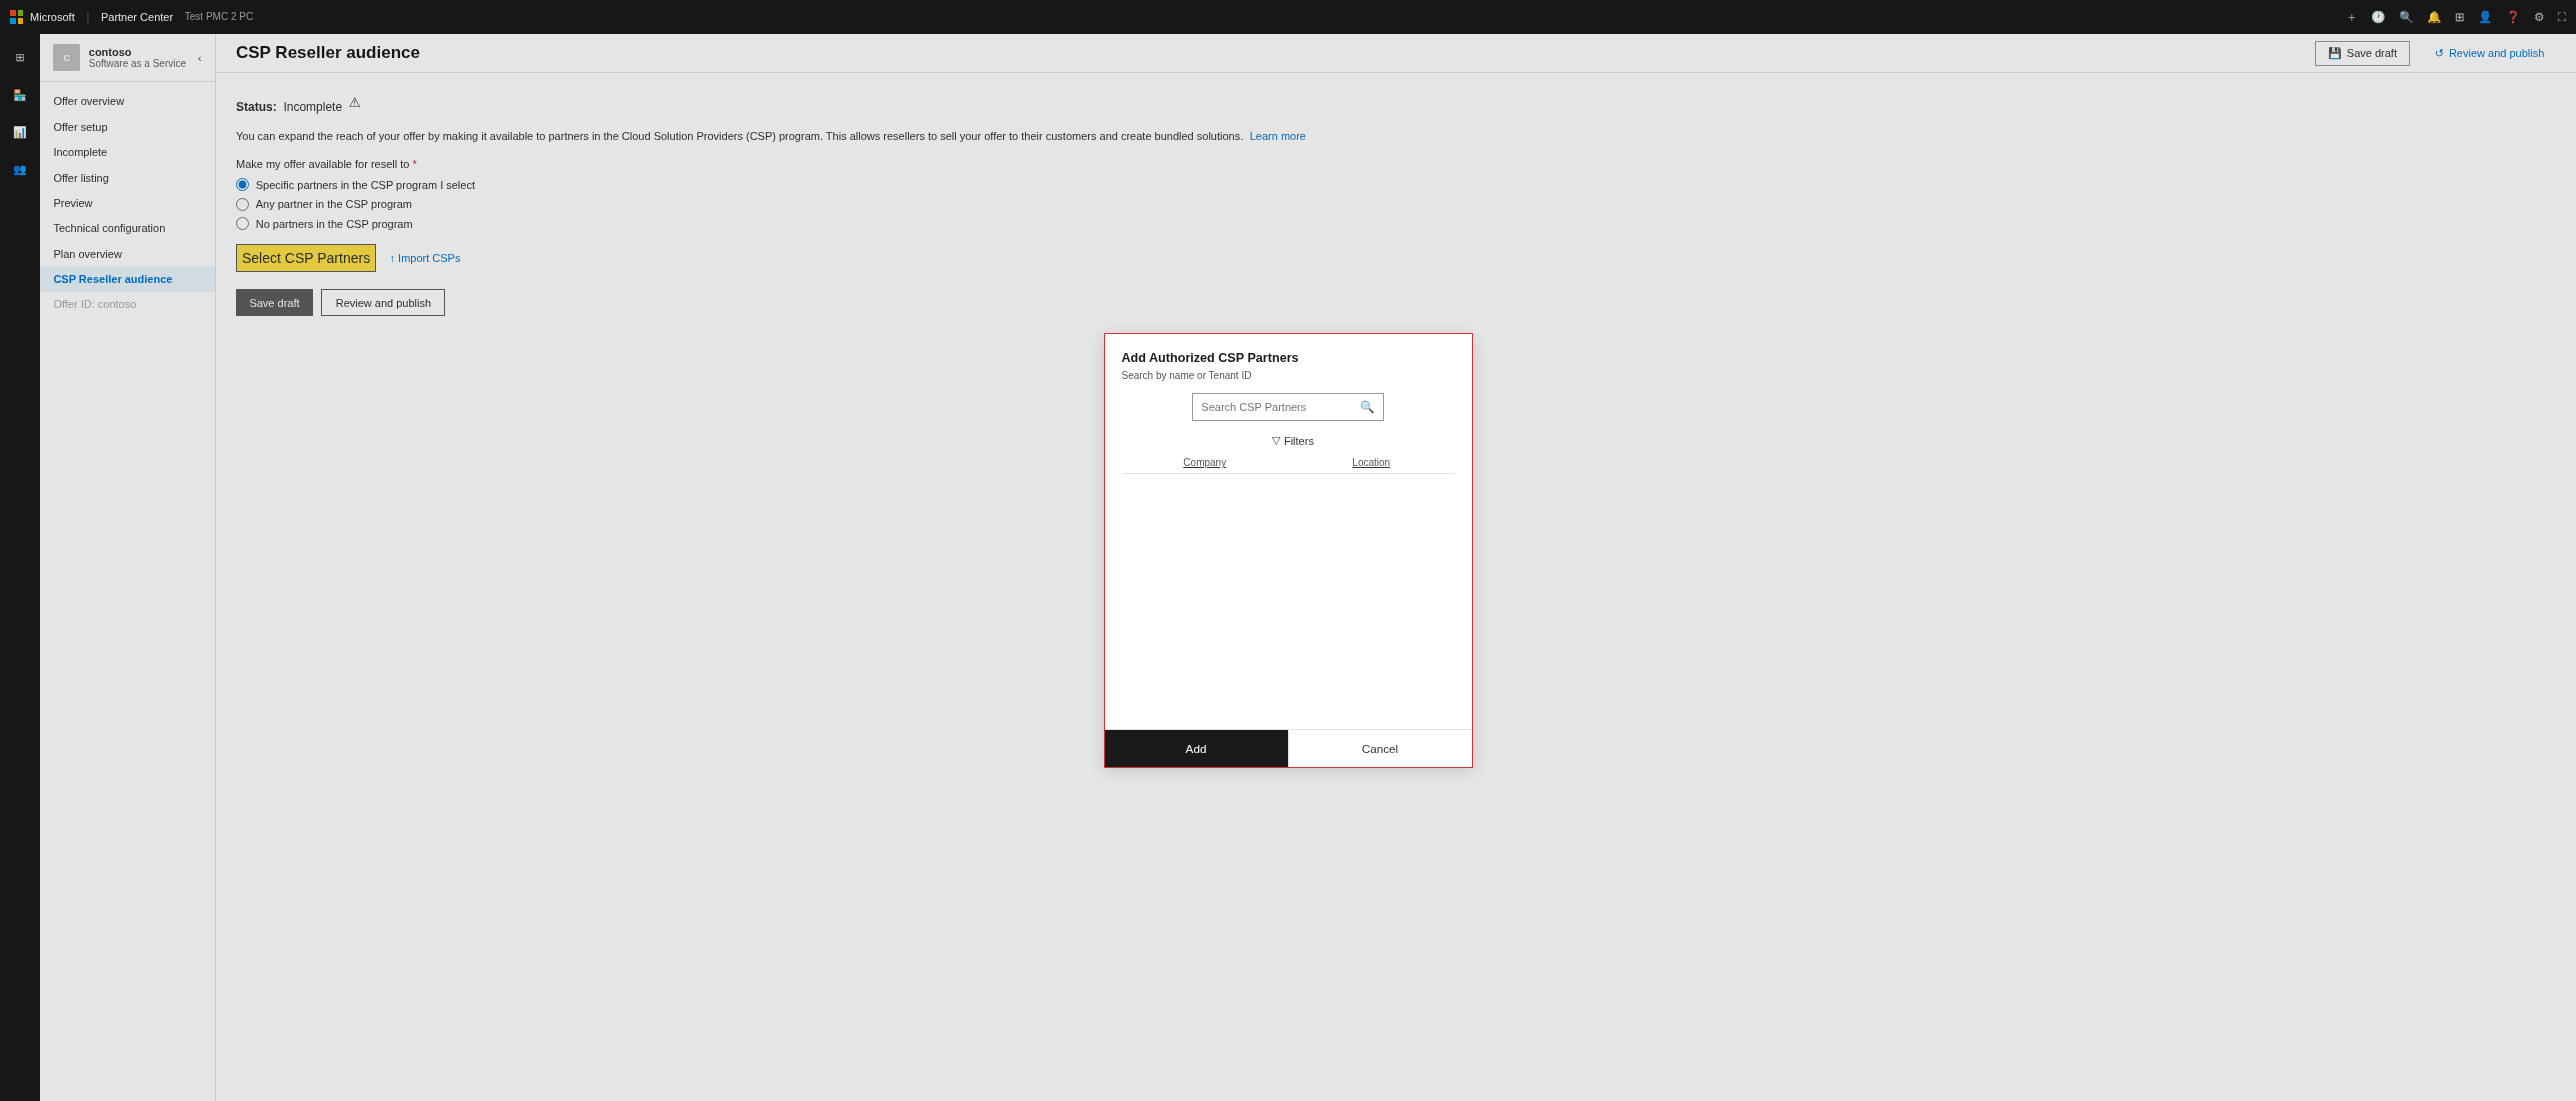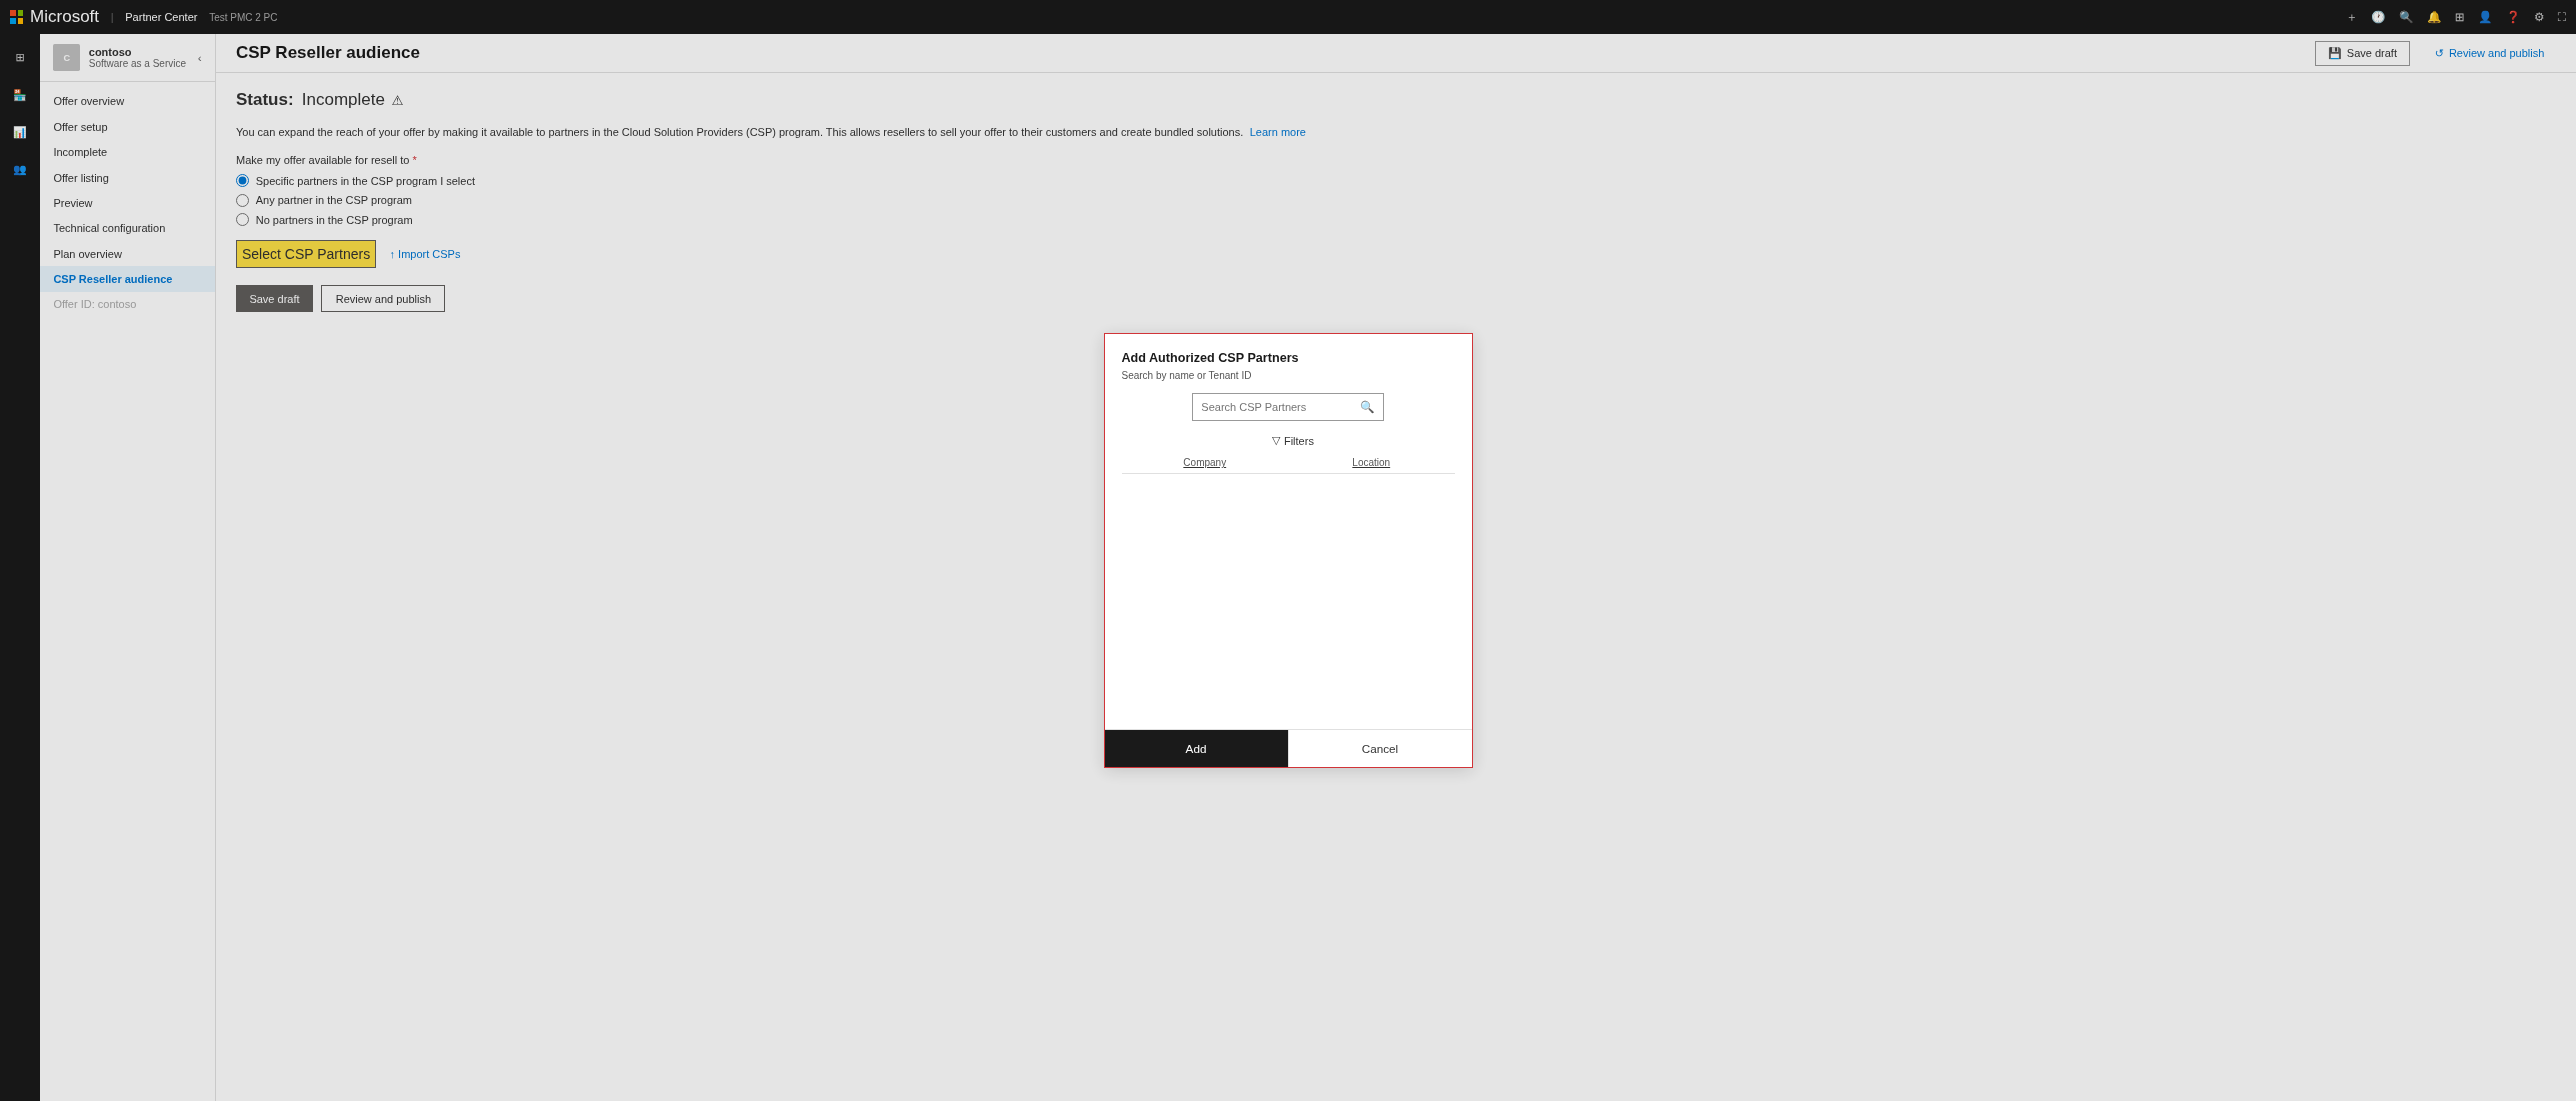--- a/index.html
+++ b/index.html
@@ -15,21 +15,21 @@
       justify-content: space-between;
     }
     .topbar-left { display: flex; align-items: center; gap: 6.7px; }
     .topbar-logo { display: flex; align-items: center; gap: 5px; }
     .topbar-logo-squares { display: grid; grid-template-columns: 1fr 1fr; gap: 1.7px; width: 13.4px; height: 13.4px; }
     .topbar-logo-squares span { display: block; }
     .topbar-logo-squares span:nth-child(1) { background: #f25022; }
     .topbar-logo-squares span:nth-child(2) { background: #7fba00; }
     .topbar-logo-squares span:nth-child(3) { background: #00a4ef; }
     .topbar-logo-squares span:nth-child(4) { background: #ffb900; }
-    .topbar-brand { color: #fff; font-size: 17px; font-weight: 400; text-align: right; }
+    .topbar-brand { color: #fff; font-size: 11px; font-weight: 400; text-align: right; }
     .topbar-sep { color: #666; margin: 0 5px; }
     .topbar-product { color: #fff; font-size: 11px; }
     .topbar-tag { color: #aaa; font-size: 10px; margin-left: 5px; }
     .topbar-right { display: flex; align-items: center; gap: 13.4px; }
     .topbar-icon { color: #ccc; font-size: 11.7px; cursor: pointer; }
 
     
     .app-layout { display: flex; height: calc(100vh - 34px); }
 
     
@@ -136,21 +136,21 @@
       color: #0078d4;
       display: flex;
       align-items: center;
       gap: 5px;
     }
 
     
     .content-area { padding: 17px 20px; flex: 1; position: relative; }
 
     .status-bar { display: flex; align-items: center; gap: 6.7px; margin-bottom: 13.4px; }
-    .status-label { font-size: 17px; color: #333; }
+    .status-label { font-size: 12px; color: #333; margin-top: 10px; }
     .status-label strong { font-weight: 600; }
     .status-icon { font-size: 13.4px; }
 
     .description-text { font-size: 11px; color: #333; margin-bottom: 3.4px; line-height: 1.5; }
     .description-text a { color: #0078d4; text-decoration: none; }
 
     .section-label { font-size: 11px; color: #333; margin: 13.4px 0 8.4px; }
     .required { color: #d13438; }
 
     .radio-group { display: flex; flex-direction: column; gap: 6.7px; margin-bottom: 13.4px; }

